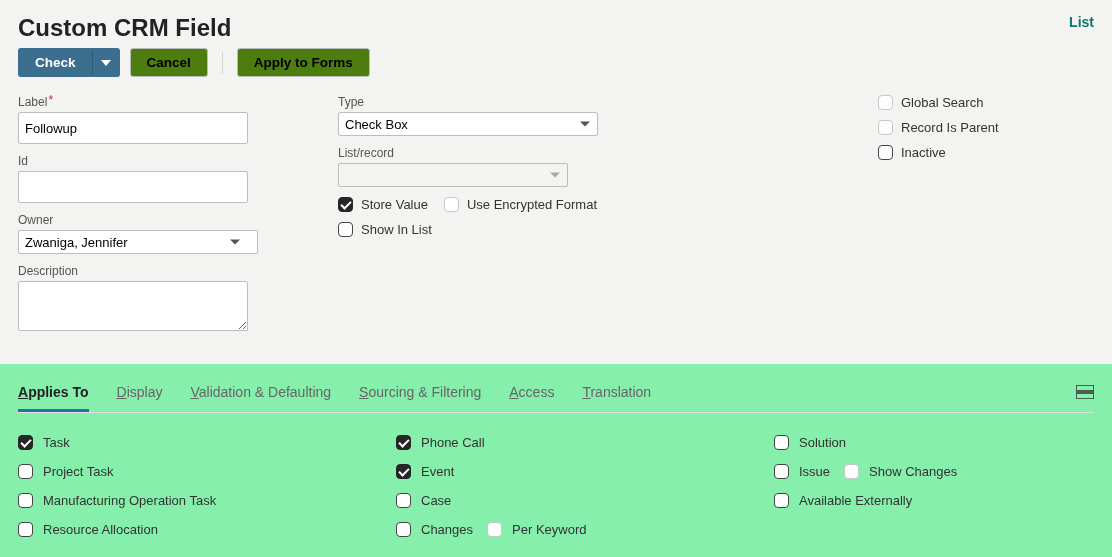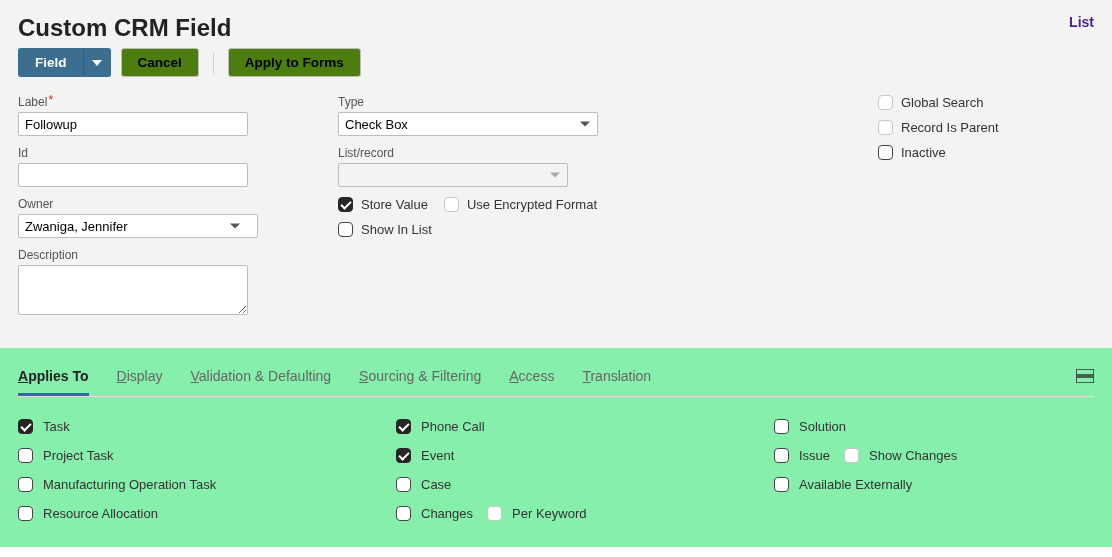--- a/index.html
+++ b/index.html
@@ -24,21 +24,21 @@
       margin-bottom: 6px;
     }
     .page-title {
       font-size: 24px;
       font-weight: 600;
       color: #222;
     }
     .list-link {
       font-size: 14px;
       font-weight: 600;
-      color: #4c1d95;
+      color: #0f766e;
       cursor: pointer;
     }
     .button-row {
       display: flex;
       align-items: center;
       gap: 10px;
       margin-bottom: 18px;
     }
     .btn {
       font-size: 13.5px;
@@ -105,21 +105,21 @@
       display: block;
     }
     .required-star {
       color: #c62828;
       position: relative;
       top: -2px;
       margin-left: 1px;
     }
     .text-input {
       width: 230px;
-      height: 24px;
+      height: 32px;
       padding: 9px 6px;
       border: 1px solid #bdbdbd;
       border-radius: 2px;
       font-size: 13px;
       background: #fff;
     }
     .select-input {
       width: 260px;
       height: 24px;
       padding: 2px 6px;
@@ -290,21 +290,21 @@
 <body>
 
 <div class="header-section">
   <div class="title-row">
     <h1 class="page-title">Custom CRM Field</h1>
     <span class="list-link">List</span>
   </div>
 
   <div class="button-row">
     <div class="btn-group">
-      <button class="btn btn-primary">Field</button>
+      <button class="btn btn-primary">Check</button>
       <div class="btn-dropdown">
         <svg viewBox="0 0 10 6">
             <polygon points="0,0 10,0 5,6" fill="#fff"></polygon>
           </svg>
       </div>
     </div>
     <button class="btn">Cancel</button>
     <div class="divider-vert"></div>
     <button class="btn">Apply to Forms</button>
   </div>

